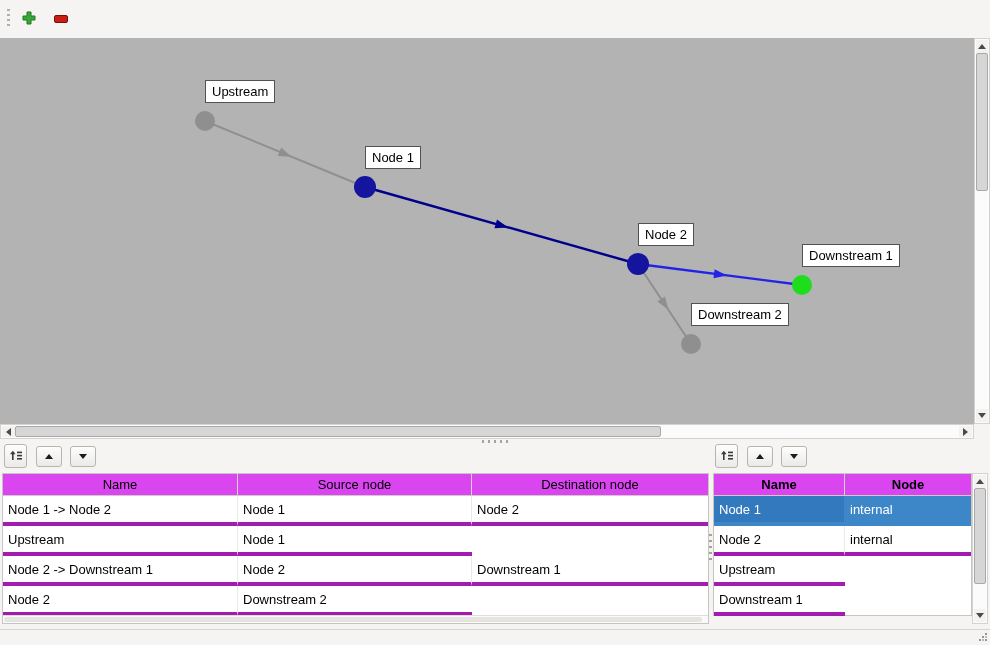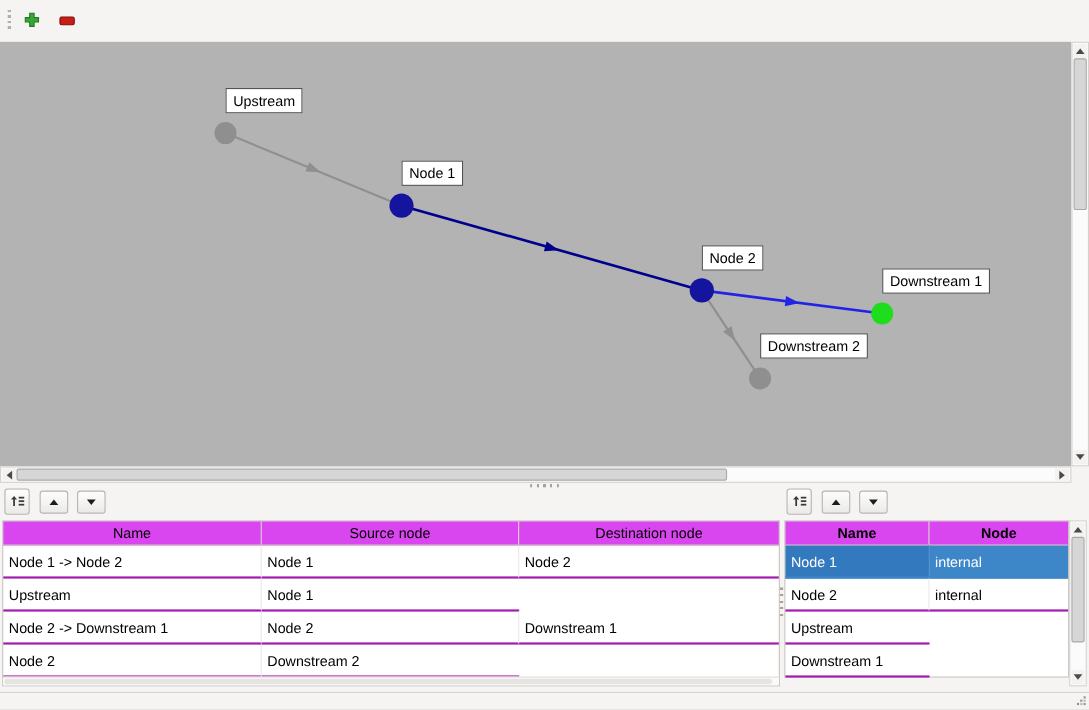--- a/index.html
+++ b/index.html
@@ -58,21 +58,21 @@
   .dtable{position:absolute;background:#fff;border:1px solid #c8c4bf;box-sizing:border-box}
   .tableL{left:2px;top:473px;width:707px;height:151px}
   .tableR{left:713px;top:473px;width:259px;height:143px}
   .thead{display:grid;height:21px;background:#d946ef;border-bottom:1px solid #cfcbc6}
   .tableL .thead,.tableL .trow{grid-template-columns:235px 234px 1fr}
   .tableR .thead,.tableR .trow{grid-template-columns:131px 1fr}
   .th{display:flex;align-items:center;justify-content:center;border-right:1px solid #d8d4cf;overflow:hidden;white-space:nowrap}
   .th:last-child{border-right:none}
   .tableR .th{font-weight:bold}
   .trow{display:grid;height:30px}
-  .td{display:flex;align-items:center;padding:0 5px;border-right:1px solid #eceae7;border-bottom:2px solid #a21caf;
+  .td{display:flex;align-items:center;padding:0 5px;border-right:1px solid #eceae7;border-bottom:4px solid #a21caf;
     overflow:hidden;white-space:nowrap;box-sizing:border-box}
   .td:last-child{border-right:none}
   .trow.selected .td{background:#3d86c8;color:#fff;border-color:#3d86c8}
   .trow.selected .td:first-child{background:#3379bd}
   .thin-sb{position:absolute;left:0;bottom:0;width:100%;height:8px;border-top:1px solid #e0ddd9;background:#fafafa;box-sizing:border-box}
   .thin-sb .thumb{position:absolute;left:1px;top:1px;height:5px;width:99%;background:#e6e4e1;border-radius:3px}
   .tr-sb{left:972px;top:473px;width:16px;height:151px}
   .tr-sb .thumb{position:absolute;left:1px;width:12px;top:14px;height:96px;background:#d6d6d6;border:1px solid #a9a9a9;border-radius:2px;box-sizing:border-box}
   
   .statusbar{position:absolute;left:0;top:629px;width:990px;height:16px;background:#f5f4f3;border-top:1px solid #d7d3ce;box-sizing:border-box}

